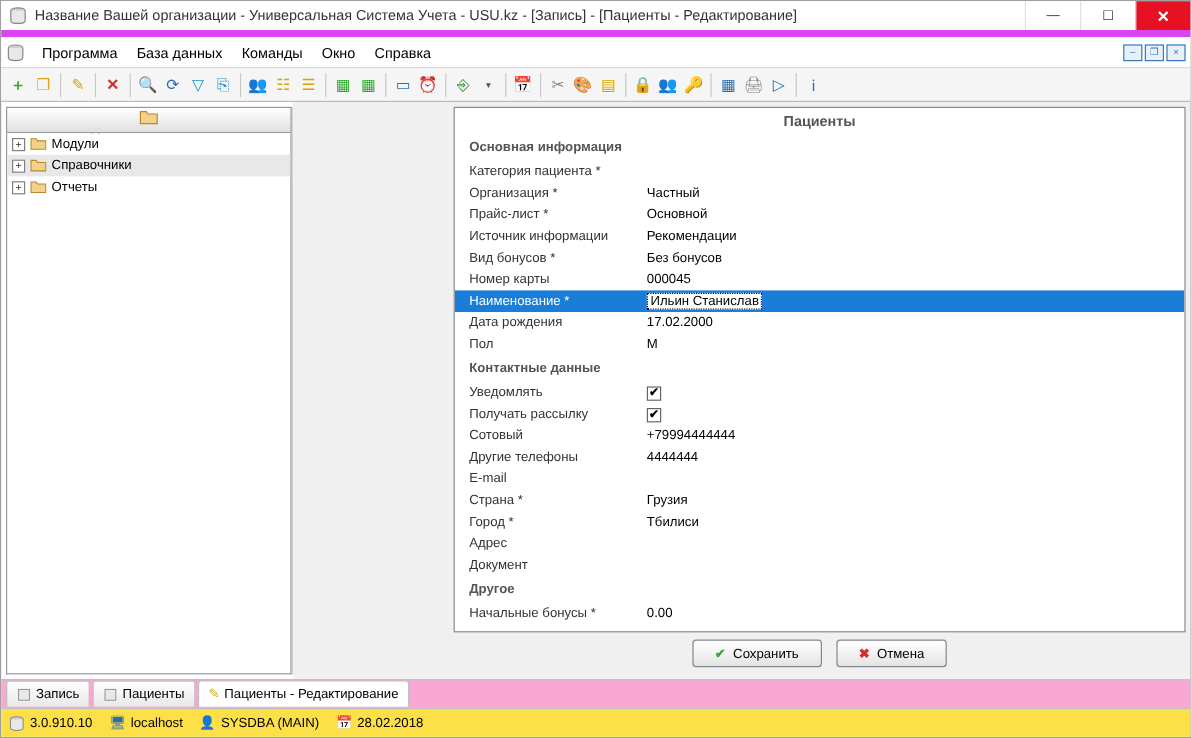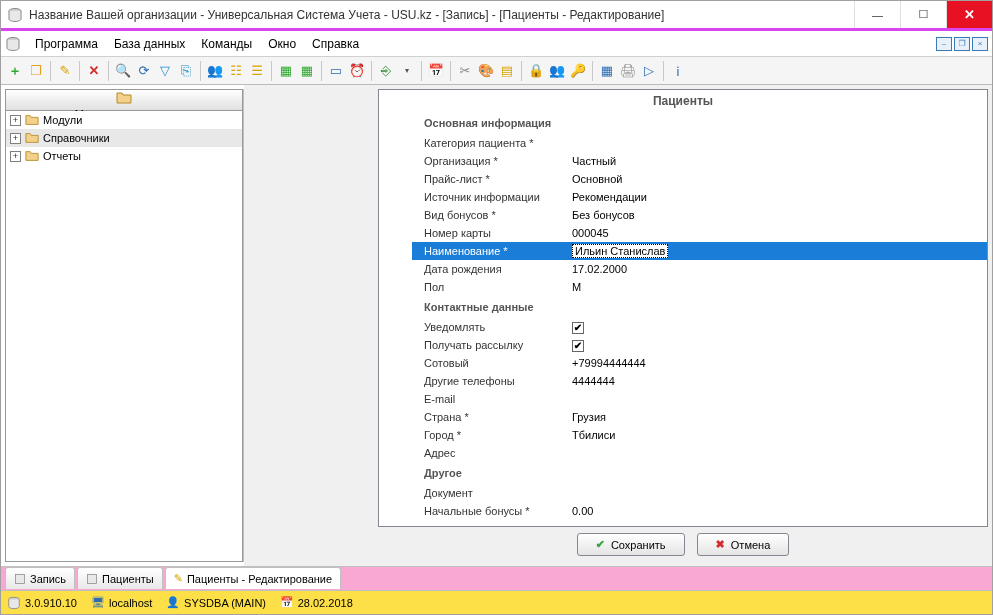--- a/index.html
+++ b/index.html
@@ -1,18 +1,18 @@
 <!DOCTYPE html>
 <html><head>
 <meta charset="utf-8">
 <style>
 * { box-sizing: border-box; font-family: "Segoe UI", Tahoma, sans-serif; }
 html, body { margin: 0; padding: 0; height: 100%; overflow: hidden; background: #fff; }
 .window { width: 993px; height: 615px; display: flex; flex-direction: column; background: #fff; border: 1px solid #a0a0a0; }
-.titlebar { height: 30px; display: flex; align-items: center; background: #fff; border-bottom: 3px solid #d946ef; font-size: 12px; color: #333; }
+.titlebar { height: 30px; display: flex; align-items: center; background: #fff; border-bottom: 6px solid #d946ef; font-size: 12px; color: #333; }
 .titlebar .app-icon { width: 16px; height: 16px; margin: 0 6px; display: inline-flex; align-items: center; justify-content: center; }
 .titlebar .title { flex: 1; }
 .titlebar .winbtns { display: flex; height: 100%; }
 .titlebar .winbtn { width: 46px; display: flex; align-items: center; justify-content: center; font-size: 11px; border-left: 1px solid #e0e0e0; cursor: pointer; }
 .titlebar .winbtn.close { background: #e81123; color: #fff; font-size: 13px; font-weight: bold; }
 .menubar { height: 26px; display: flex; align-items: center; background: #fff; border-bottom: 1px solid #d0d0d0; font-size: 12px; padding: 0 4px; }
 .menubar .menu-db { width: 16px; height: 16px; margin-right: 6px; }
 .menubar .menu-item { padding: 3px 8px; cursor: pointer; }
 .menubar .spacer { flex: 1; }
 .menubar .mdi { display: flex; gap: 2px; }
@@ -24,21 +24,21 @@
 .sidebar { width: 239px; background: #fff; border-right: 1px solid #c0c0c0; display: flex; flex-direction: column; margin: 4px 0 4px 4px; }
 .sidebar-header { height: 22px; display: flex; align-items: center; border: 1px solid #999; background: linear-gradient(#fff, #e0e0e0); font-size: 11px; padding: 0 4px; flex-direction: column; }
 .sidebar-header .label { flex: 1; margin-left: 4px; }
 .tree { flex: 1; border: 1px solid #999; border-top: none; background: #fff; font-size: 11px; overflow: auto; }
 .tree-item { display: flex; align-items: center; height: 18px; padding-left: 4px; }
 .tree-item.selected { background: #e8e8e8; }
 .tree-exp { width: 11px; height: 11px; border: 1px solid #808080; font-size: 9px; line-height: 9px; text-align: center; color: #333; margin-right: 4px; background: #fff; }
 .main { flex: 1; background: #f0f0f0; display: flex; flex-direction: column; padding: 4px; overflow: hidden; }
 .form-panel { flex: 1; border: 1px solid #828790; background: #fff; margin-left: 130px; display: flex; flex-direction: column; overflow: hidden; }
 .form-header { text-align: center; font-size: 12px; font-weight: bold; padding: 4px 0; color: #555; }
-.form-scroll { flex: 1; overflow-y: scroll; overflow-x: hidden; margin-left: 33px; }
+.form-scroll { flex: 1; overflow-y: scroll; overflow-x: hidden; }
 .row { display: flex; align-items: center; height: 18px; font-size: 11px; }
 .row.section { font-weight: bold; color: #555; padding-left: 12px; height: 22px; }
 .row .label { width: 156px; padding-left: 12px; color: #333; }
 .row .value { flex: 1; padding-left: 4px; }
 .row.selected { background: #1a7dd7; color: #fff; }
 .row.selected .label { color: #fff; }
 .row.selected .value-inner { background: #fff; color: #000; border: 1px dotted #000; padding: 0 2px; display: inline-block; }
 .checkbox { width: 12px; height: 12px; border: 1px solid #666; display: inline-flex; align-items: center; justify-content: center; background: #fff; font-size: 10px; line-height: 10px; font-weight: bold; }
 .buttons-row { display: flex; justify-content: center; gap: 12px; padding: 6px 0; margin-left: 130px; }
 .btn { border: 1px solid #828790; background: linear-gradient(#fff, #e4e4e4); padding: 4px 18px; font-size: 11px; display: flex; align-items: center; gap: 6px; cursor: pointer; border-radius: 3px; }
@@ -240,26 +240,26 @@
             </div>
           <div class="row">
               <div class="label">Город *</div>
               <div class="value">Тбилиси</div>
             </div>
           <div class="row">
               <div class="label">Адрес</div>
               <div class="value"></div>
             </div>
 
-          <div class="row section">Другое</div>
-
           <div class="row">
               <div class="label">Документ</div>
               <div class="value"></div>
             </div>
+
+          <div class="row section">Другое</div>
           <div class="row">
               <div class="label">Начальные бонусы *</div>
               <div class="value">0.00</div>
             </div>
 
         </div>
       </div>
 
       <div class="buttons-row">
         <div class="btn">

